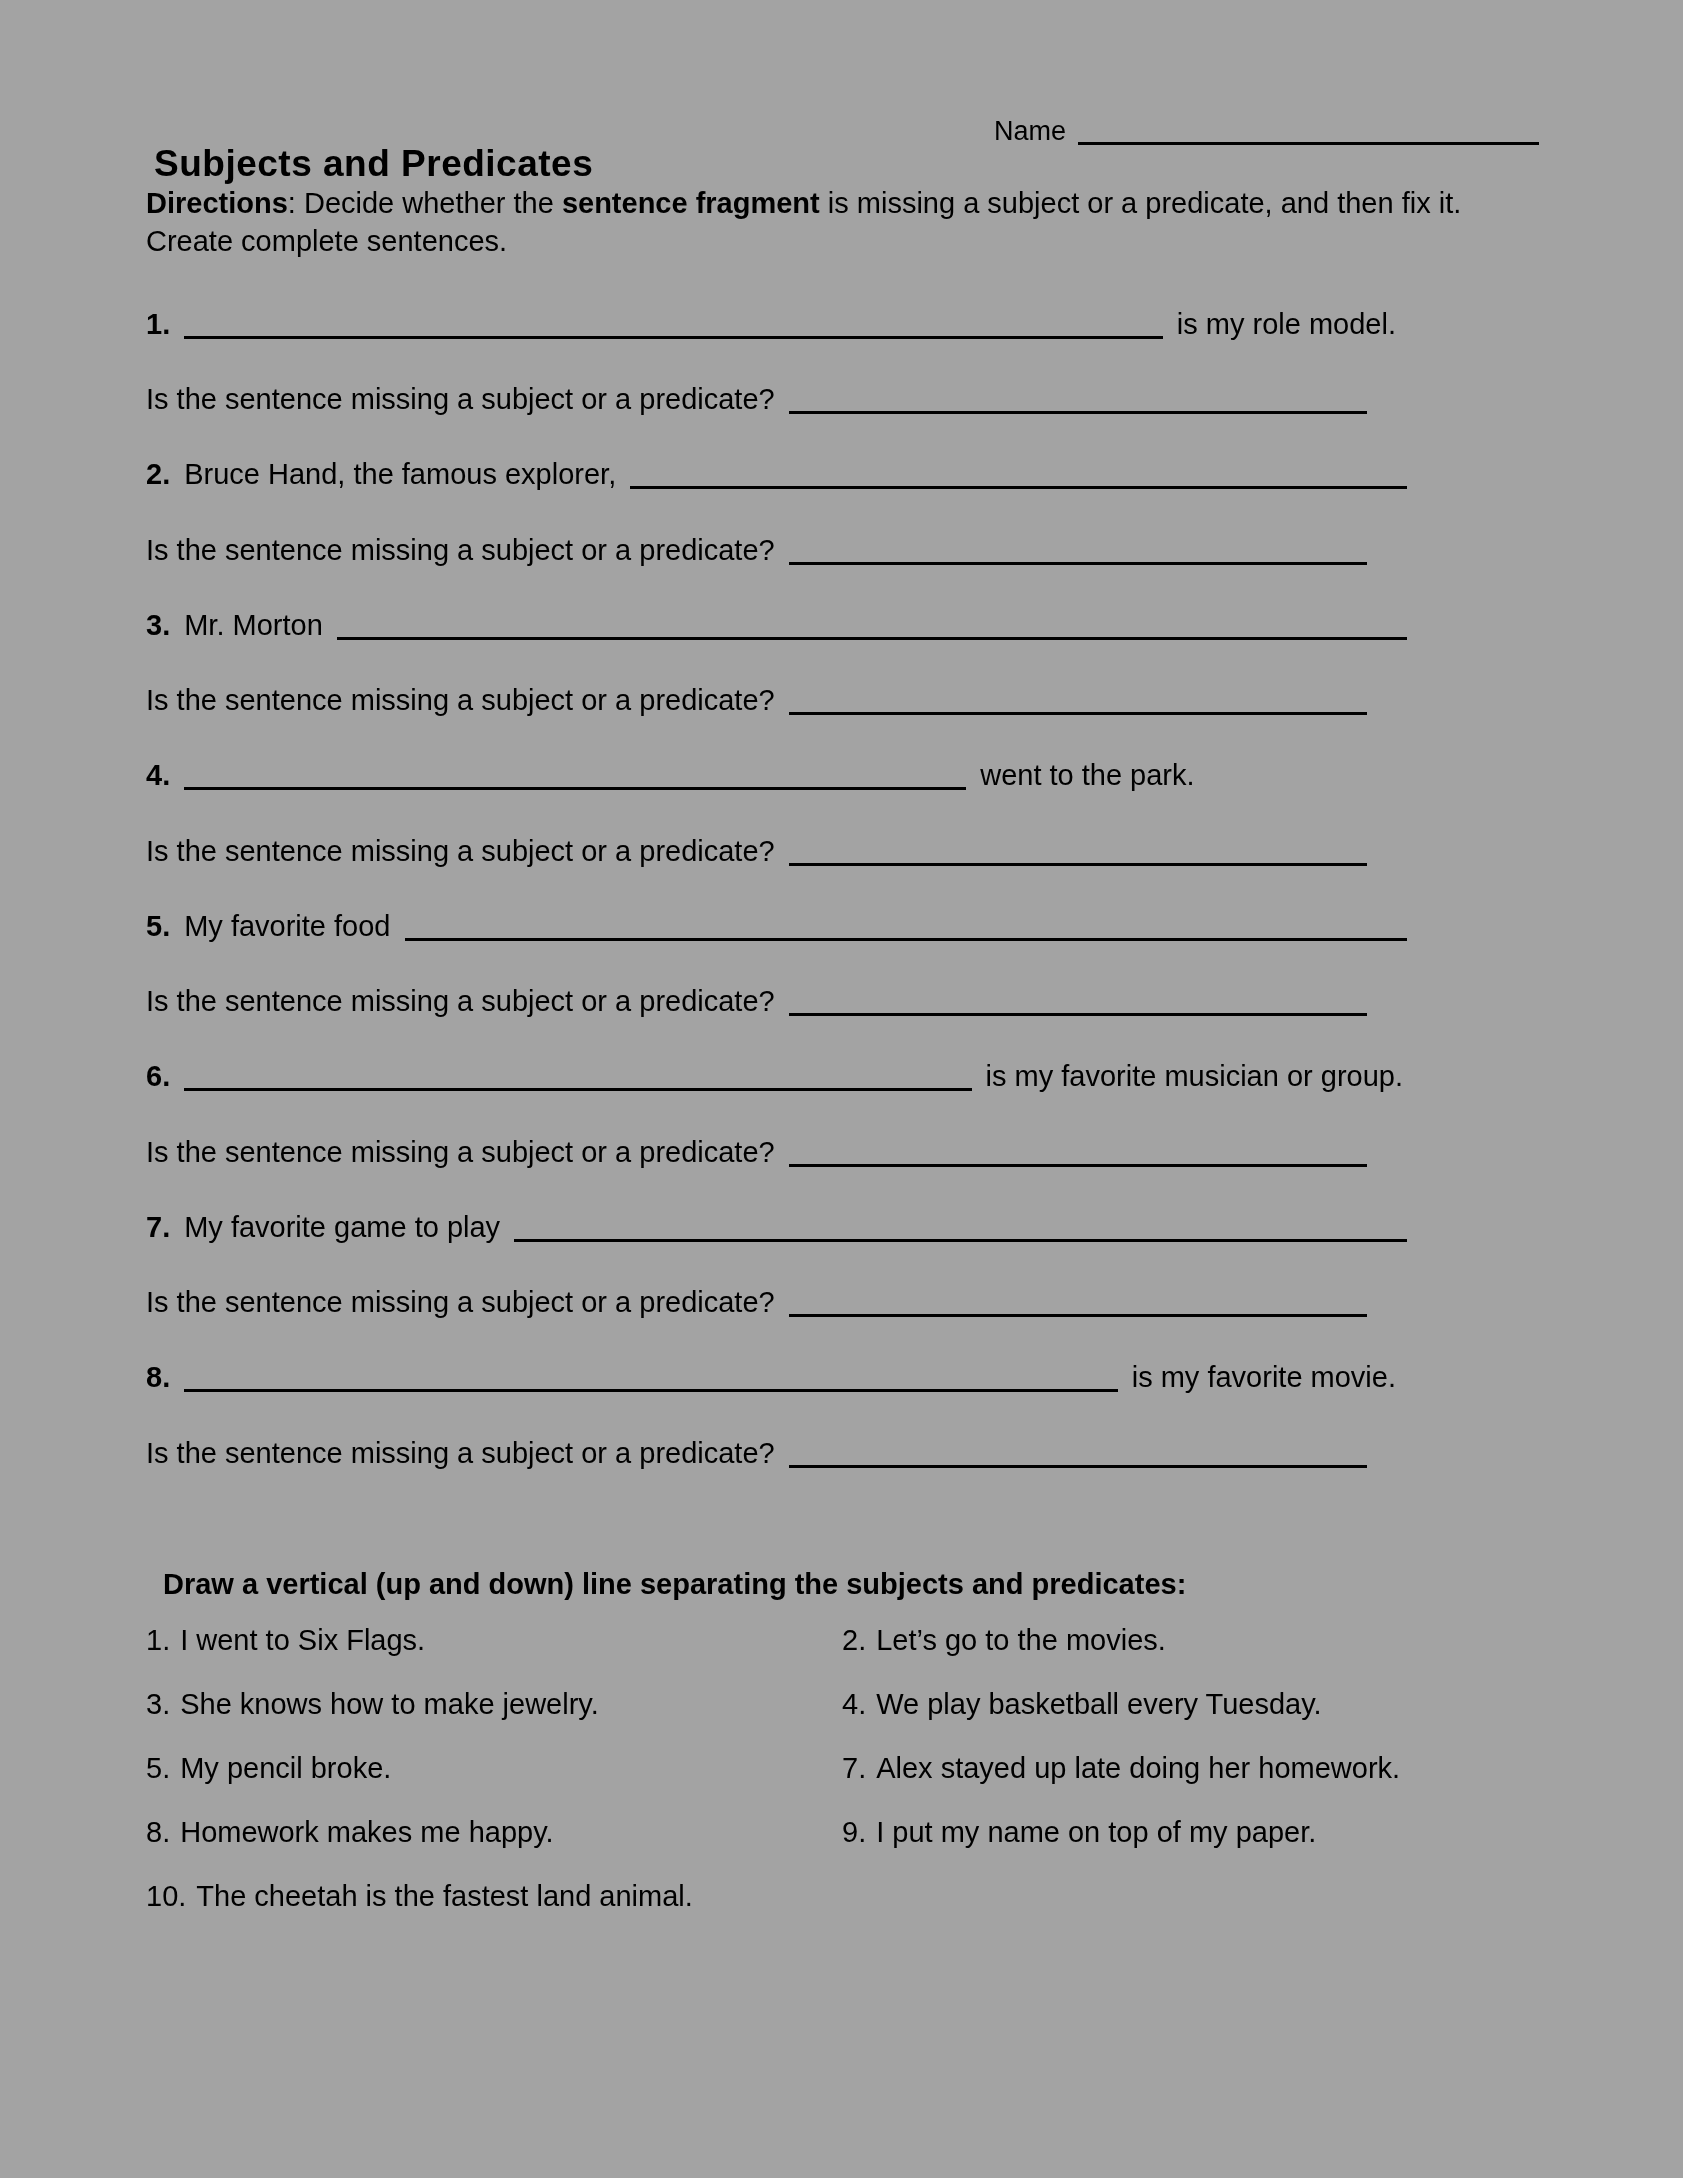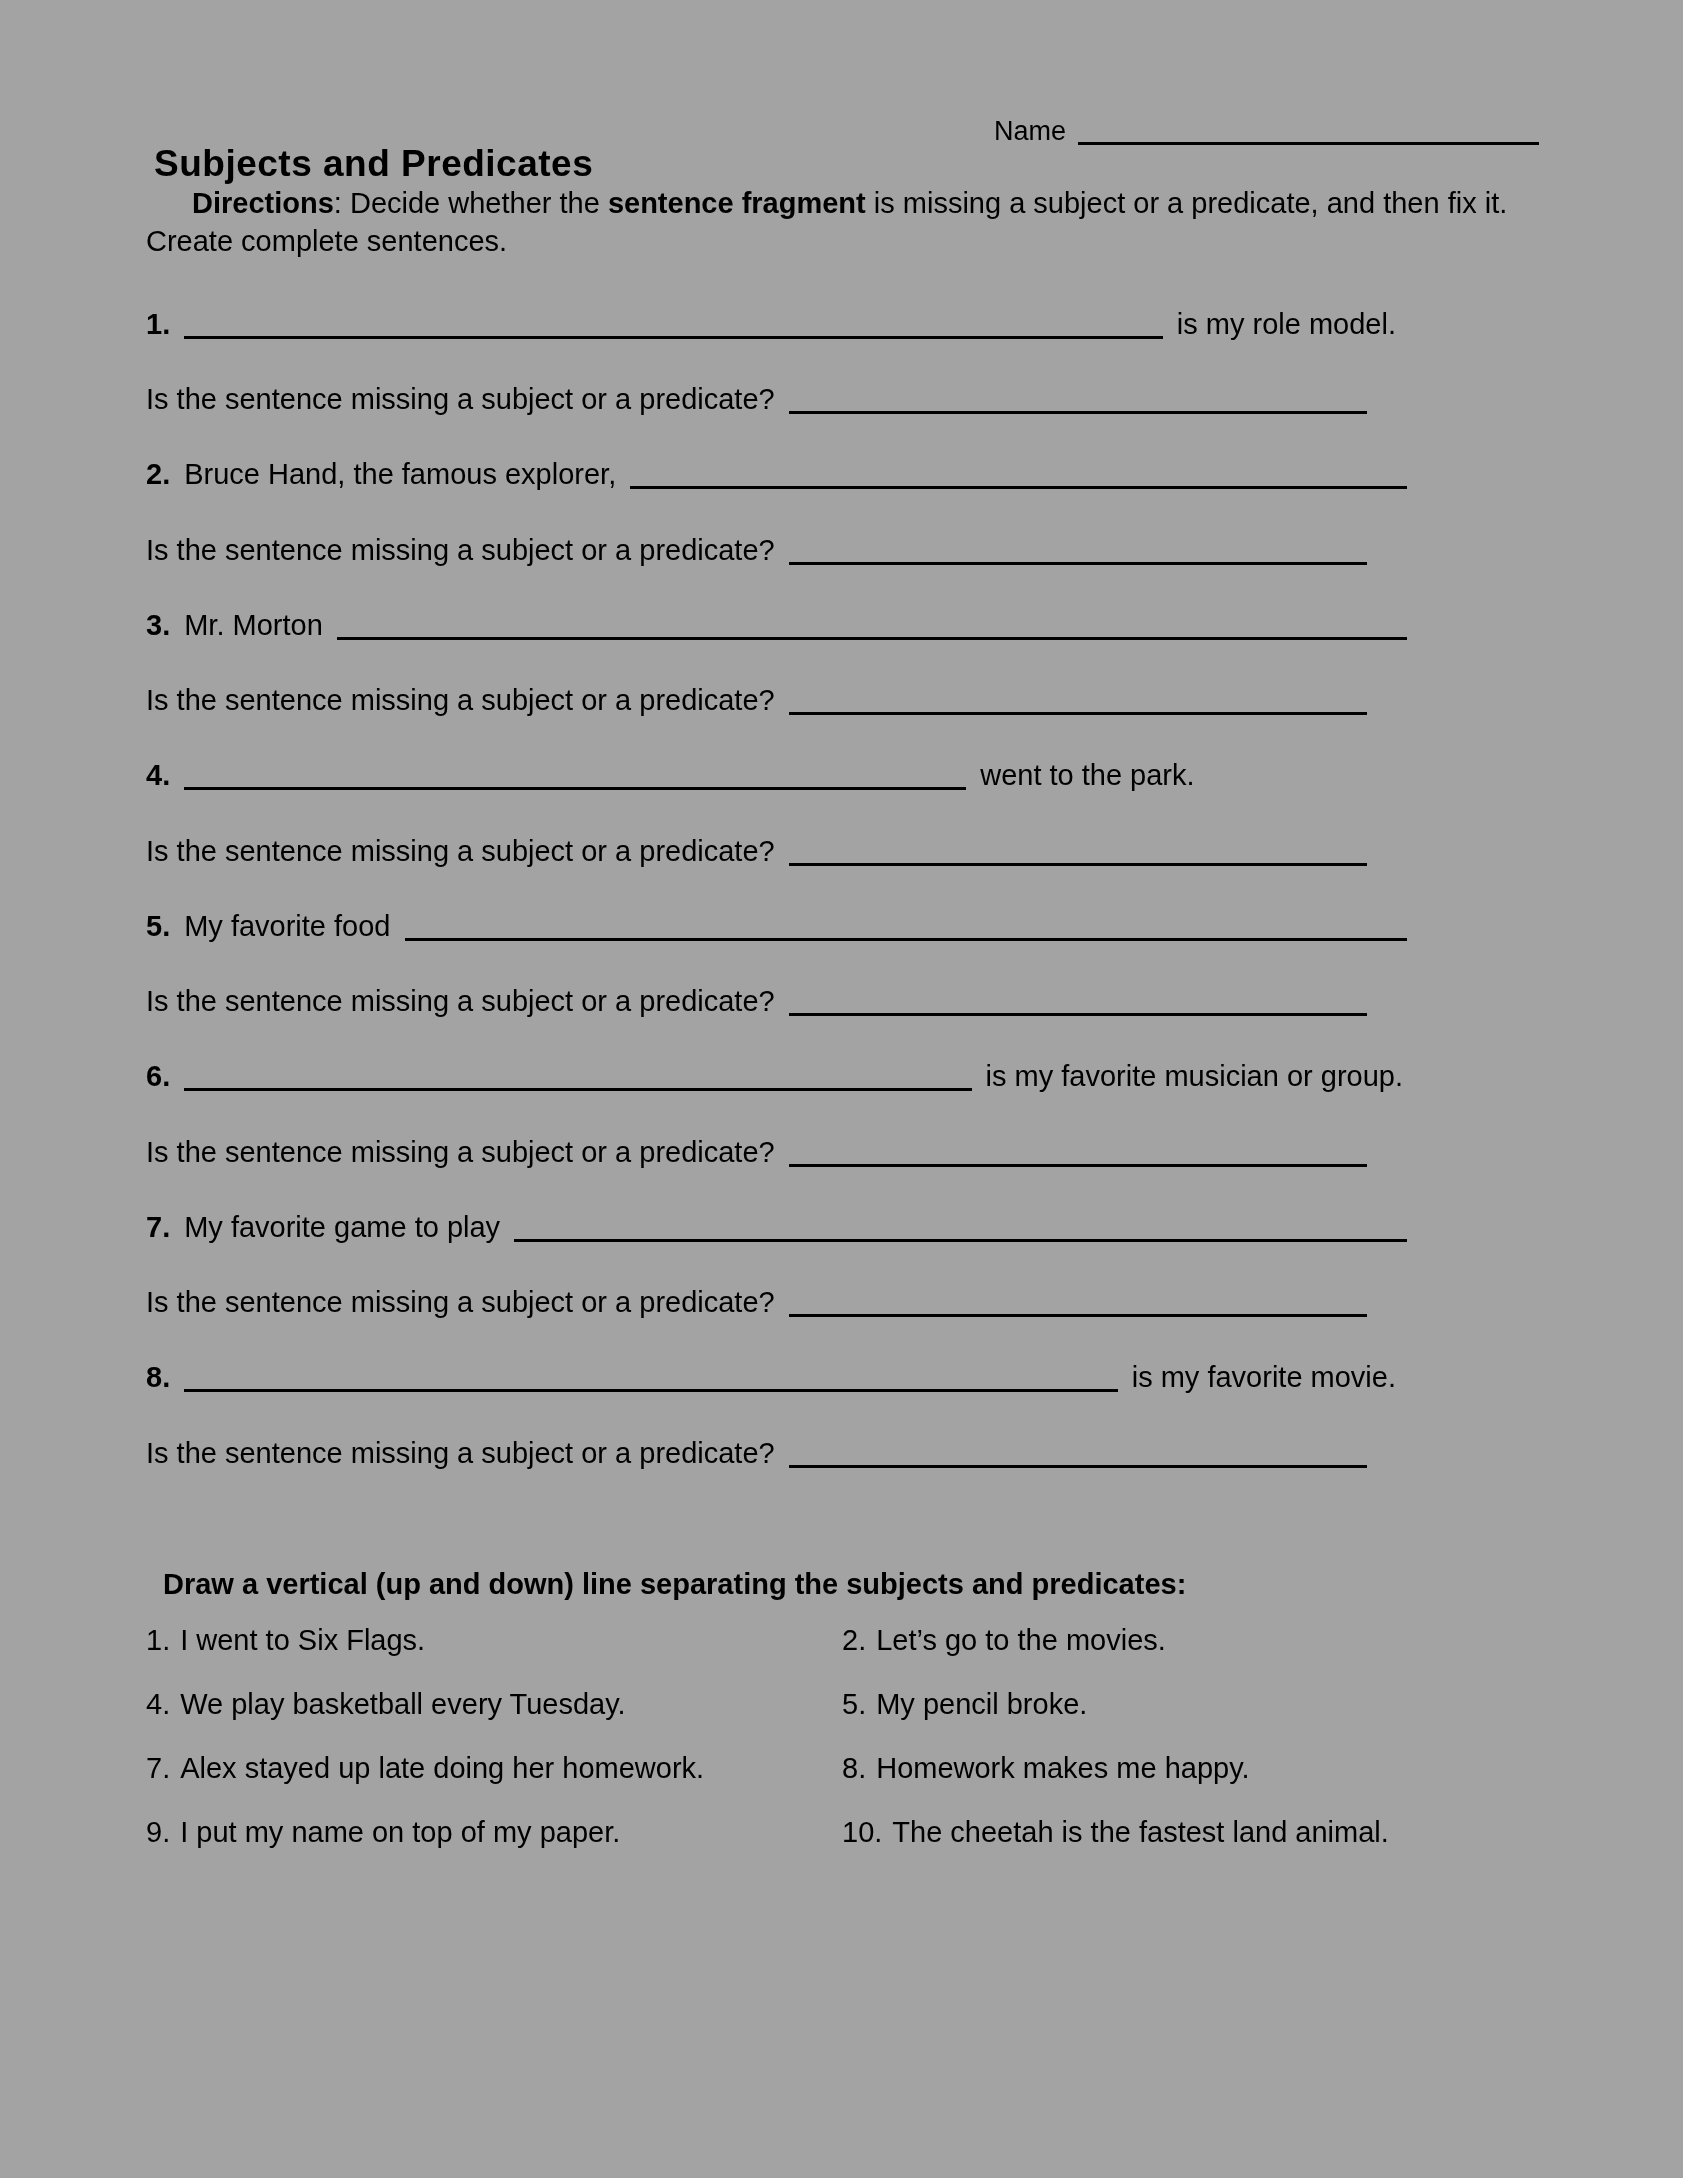--- a/index.html
+++ b/index.html
@@ -22,21 +22,21 @@
   .title{
     position:absolute;left:146px;top:137px;margin:8px;
     font-size:37px;font-weight:bold;line-height:1;
     letter-spacing:0.5px;
   }
   
   .directions{
     position:absolute;left:146px;top:184px;margin:0;
     font-size:29px;line-height:38px;width:1465px;
   }
-  .directions .line1{display:block;white-space:nowrap;margin-left:46px;}
+  .directions .line1{display:block;white-space:nowrap;}
   .directions .line2{display:block;}
   
   .row{
     position:absolute;left:146px;height:40px;
     display:flex;align-items:flex-end;gap:14px;
     font-size:29px;line-height:1;white-space:nowrap;
   }
   .qnum{font-weight:bold;}
   .blank{border-bottom:3px solid #000;height:0;align-self:flex-end;flex:1 1 auto;}
   .q1{width:1250px;}
@@ -163,20 +163,21 @@
   <div class="row f" style="top:1428px">
     <span>Is the sentence missing a subject or a predicate?</span>
     <span class="blank"></span>
   </div>
 
   <h2 class="s2-heading">Draw a vertical (up and down) line separating the subjects and predicates:</h2>
 
   <div class="s2-grid">
     <div class="s2-item"><span class="s2-num">1.</span><span>I went to Six Flags.</span></div>
     <div class="s2-item"><span class="s2-num">2.</span><span>Let’s go to the movies.</span></div>
+    <div class="s2-item"><span class="s2-num">3.</span><span>She knows how to make jewelry.</span></div>
     <div class="s2-item"><span class="s2-num">4.</span><span>We play basketball every Tuesday.</span></div>
     <div class="s2-item"><span class="s2-num">5.</span><span>My pencil broke.</span></div>
     <div class="s2-item"><span class="s2-num">7.</span><span>Alex stayed up late doing her homework.</span></div>
     <div class="s2-item"><span class="s2-num">8.</span><span>Homework makes me happy.</span></div>
     <div class="s2-item"><span class="s2-num">9.</span><span>I put my name on top of my paper.</span></div>
     <div class="s2-item"><span class="s2-num">10.</span><span>The cheetah is the fastest land animal.</span></div>
   </div>
 
 </div>
 

